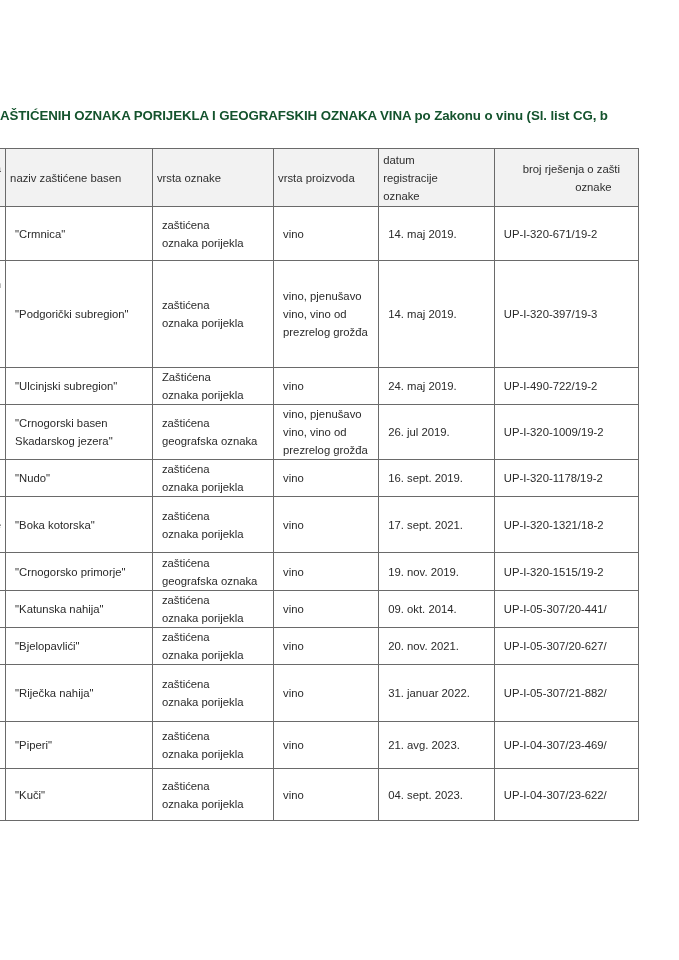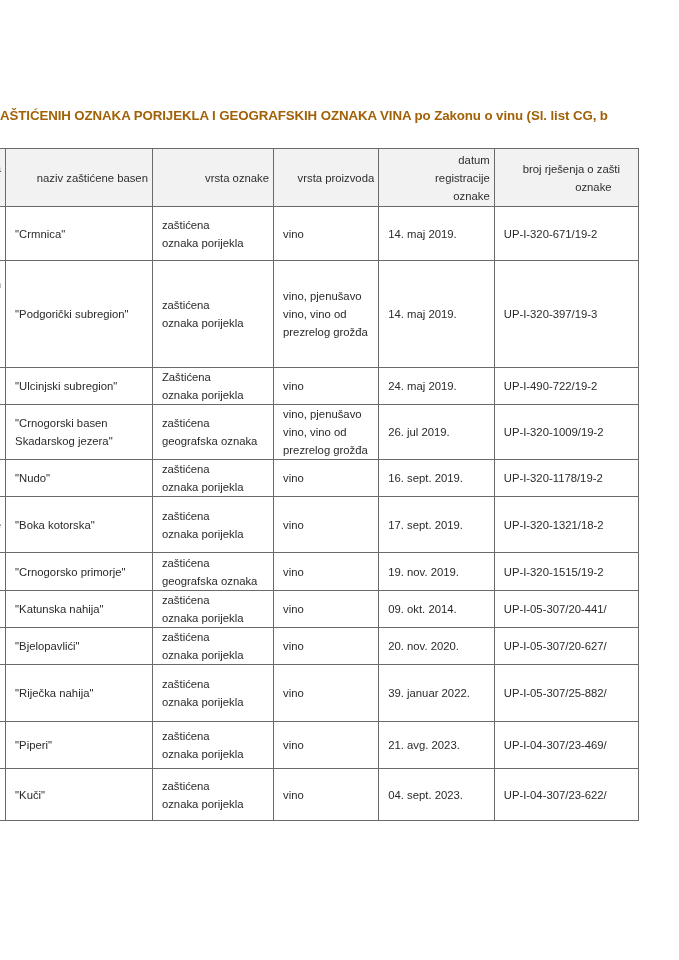--- a/index.html
+++ b/index.html
@@ -6,42 +6,42 @@
   body {
     width: 679px; height: 960px; overflow: hidden;
     background: #ffffff;
     font-family: "Liberation Sans", "DejaVu Sans", sans-serif;
     color: #2a2a2a;
     position: relative;
   }
   .title {
     position: absolute; left: 0; top: 108px;
     white-space: nowrap;
-    font-size: 13.3px; font-weight: bold; color: #a16207;
+    font-size: 13.3px; font-weight: bold; color: #14532d;
     letter-spacing: -0.1px;
   }
   table {
     position: absolute; left: -40px; top: 148px;
     border-collapse: collapse;
     table-layout: fixed;
     font-size: 11.3px;
   }
   td, th {
     border: 1.5px solid #6a6a6a;
     padding: 0 0 0 9px;
     vertical-align: middle;
     text-align: left;
     line-height: 18px;
     overflow: hidden;
     white-space: nowrap;
     font-weight: normal;
   }
   th {
     background: #f2f2f2;
-    text-align: right;
+    text-align: left;
     padding: 0 4px;
     color: #2e2e2e;
   }
   th.left-frag { text-align: right; padding-right: 4px; }
   td.left-frag { text-align: right; padding: 0 4px 0 0; }
   .cell-lines span { display: block; }
   tr.h { height: 58px; }
 </style>
 </head>
 <body>
@@ -146,21 +146,21 @@
   </tr>
 
   <tr style="height:56px">
     <td class="left-frag">ke</td>
     <td>"Boka kotorska"</td>
     <td class="cell-lines">
           <span>zaštićena</span>
           <span>oznaka porijekla</span>
         </td>
     <td>vino</td>
-    <td>17. sept. 2019.</td>
+    <td>17. sept. 2021.</td>
     <td>UP-I-320-1321/18-2</td>
   </tr>
 
   <tr style="height:38px">
     <td class="left-frag"></td>
     <td>"Crnogorsko primorje"</td>
     <td class="cell-lines">
           <span>zaštićena</span>
           <span>geografska oznaka</span>
         </td>
@@ -182,34 +182,34 @@
   </tr>
 
   <tr style="height:36px">
     <td class="left-frag"></td>
     <td>"Bjelopavlići"</td>
     <td class="cell-lines">
           <span>zaštićena</span>
           <span>oznaka porijekla</span>
         </td>
     <td>vino</td>
-    <td>20. nov. 2020.</td>
+    <td>20. nov. 2021.</td>
     <td>UP-I-05-307/20-627/</td>
   </tr>
 
   <tr style="height:57px">
     <td class="left-frag"></td>
     <td>"Riječka nahija"</td>
     <td class="cell-lines">
           <span>zaštićena</span>
           <span>oznaka porijekla</span>
         </td>
     <td>vino</td>
-    <td>39. januar 2022.</td>
-    <td>UP-I-05-307/25-882/</td>
+    <td>31. januar 2022.</td>
+    <td>UP-I-05-307/21-882/</td>
   </tr>
 
   <tr style="height:47px">
     <td class="left-frag"></td>
     <td>"Piperi"</td>
     <td class="cell-lines">
           <span>zaštićena</span>
           <span>oznaka porijekla</span>
         </td>
     <td>vino</td>

